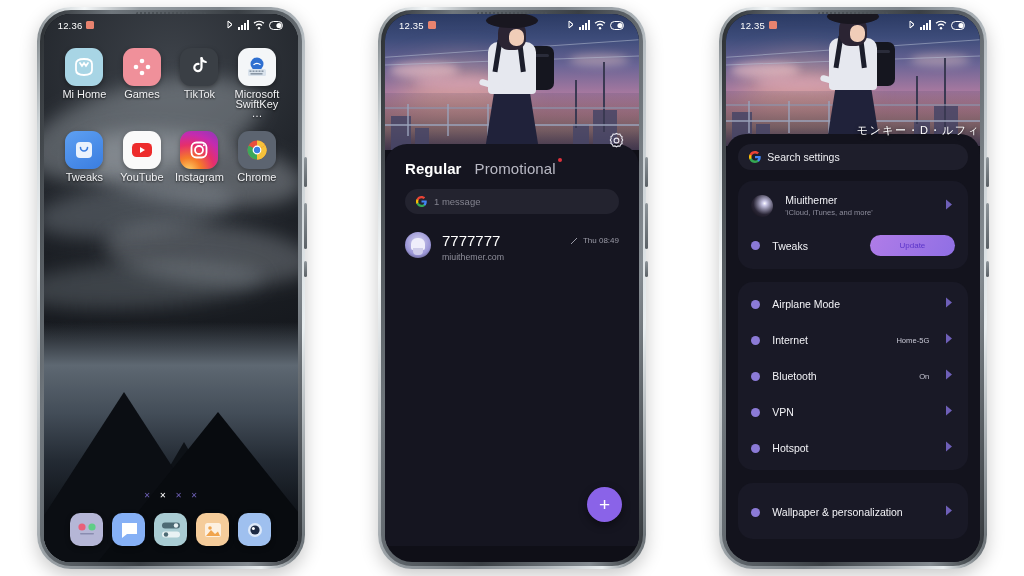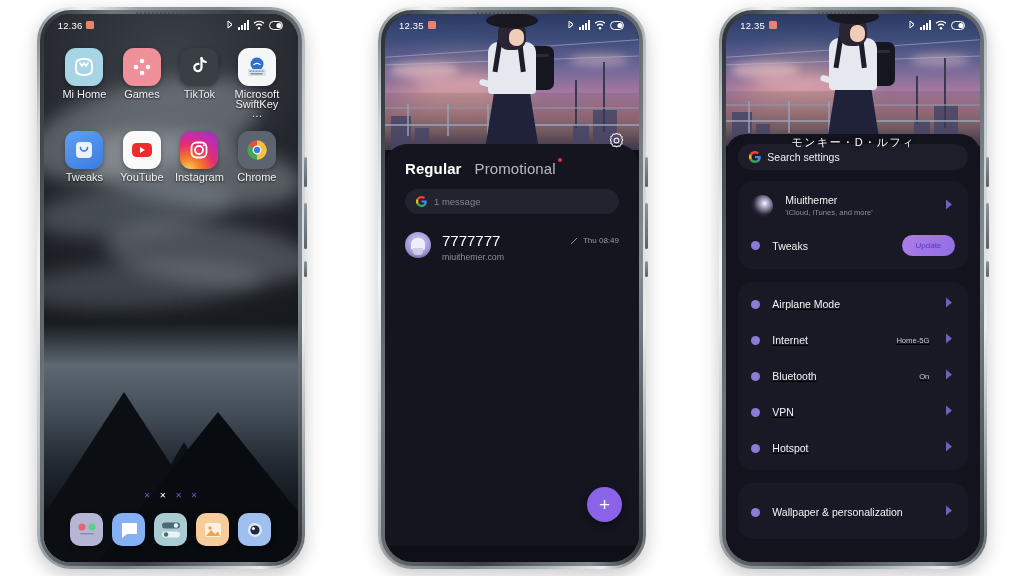--- a/index.html
+++ b/index.html
@@ -182,21 +182,21 @@
   .row{ display:flex; align-items:center; gap:12px; padding:9px 13px; }
   .row-bullet{ width:9px; height:9px; border-radius:50%; background:#8b7ad6; flex:0 0 auto; }
   .row-av{ width:22px; height:22px; border-radius:50%; flex:0 0 auto;
            background:radial-gradient(circle at 62% 38%,#fdfdff 0%,#c9c6e6 12%,#2a2636 58%,#08070c 100%); }
   .row-txt{ flex:1; min-width:0; }
   .row-title{ font-size:10.5px; color:#f2f2f6; }
   .row-sub{ font-size:7.6px; color:#8d8d9c; margin-top:2px; }
   .row-val{ font-size:7.6px; color:#c9c9d6; margin-right:2px; }
   .chev{ flex:0 0 auto; }
   .pill{ background:linear-gradient(120deg,#b07ce8,#8f6fe4); color:#5b34c9;
-         font-size:8px; border-radius:12px; padding:6px 14px; }
+         font-size:8px; border-radius:12px; padding:6px 30px; }
 </style>
 </head>
 <body>
 
 <div class="stage">
 
   <div class="phone">
     <div class="frame"></div>
     <div class="frame2"></div>
     <div class="speaker"></div>
@@ -590,21 +590,21 @@
             </span>
           <span class="ico">
               <svg width="15" height="9" viewBox="0 0 15 9">
                 <rect x="0.5" y="0.5" width="13" height="8" rx="4" stroke="#fff" fill="none"></rect>
                 <circle cx="10" cy="4.5" r="2.6" fill="#fff"></circle>
               </svg>
             </span>
         </div>
       </div>
 
-      <div class="wall-name" style="top:121px;">モンキー・D・ルフィ</div>
+      <div class="wall-name" style="top:109px;text-align:right;">モンキー・D・ルフィ</div>
 
       <div class="set-sheet">
         <div class="set-search">
           <span class="ico">
             <svg width="12" height="12" viewBox="0 0 12 12">
                 <path d="M11.7 6.1c0-.4 0-.8-.1-1.1H6v2.2h3.2c-.14.78-.57 1.44-1.2 1.88v1.56h1.95c1.14-1.05 1.8-2.6 1.8-4.44z" fill="#4285f4"></path>
                 <path d="M6 12c1.62 0 2.98-.54 3.97-1.46L8.02 9c-.54.36-1.23.57-2.02.57-1.55 0-2.87-1.05-3.34-2.46H.65v1.6A6 6 0 0 0 6 12z" fill="#34a853"></path>
                 <path d="M2.66 7.11a3.6 3.6 0 0 1 0-2.3V3.2H.65a6 6 0 0 0 0 5.4z" fill="#fbbc05"></path>
                 <path d="M6 2.4c.88 0 1.67.3 2.29.9l1.71-1.71C8.97.6 7.62 0 6 0A6 6 0 0 0 .65 3.2l2.01 1.6C3.13 3.4 4.45 2.4 6 2.4z" fill="#ea4335"></path>
               </svg>
@@ -625,21 +625,21 @@
           </div>
           <div class="row">
             <span class="row-bullet"></span>
             <div class="row-txt">
               <div class="row-title">Tweaks</div>
             </div>
             <span class="pill">Update</span>
           </div>
         </div>
 
-        <div class="card" style="margin-top:13px;text-decoration:underline;">
+        <div class="card" style="margin-top:13px;">
           <div class="row">
             <span class="row-bullet"></span>
             <div class="row-txt">
                 <div class="row-title">Airplane Mode</div>
               </div>
             <span class="row-val"></span>
             <span class="chev"><svg width="12" height="13" viewBox="0 0 12 13">
                   <path d="M3 1.5l6 5-6 5z" fill="#6e5fb8"></path>
                 </svg></span>
           </div>

